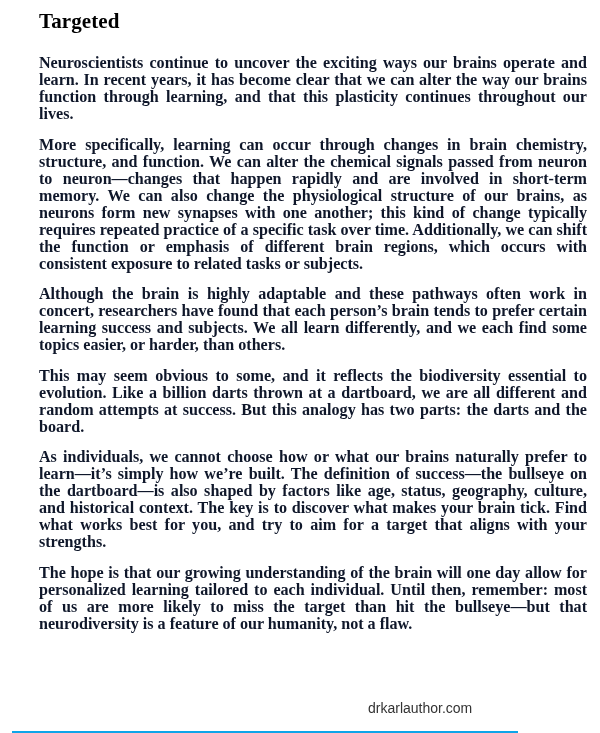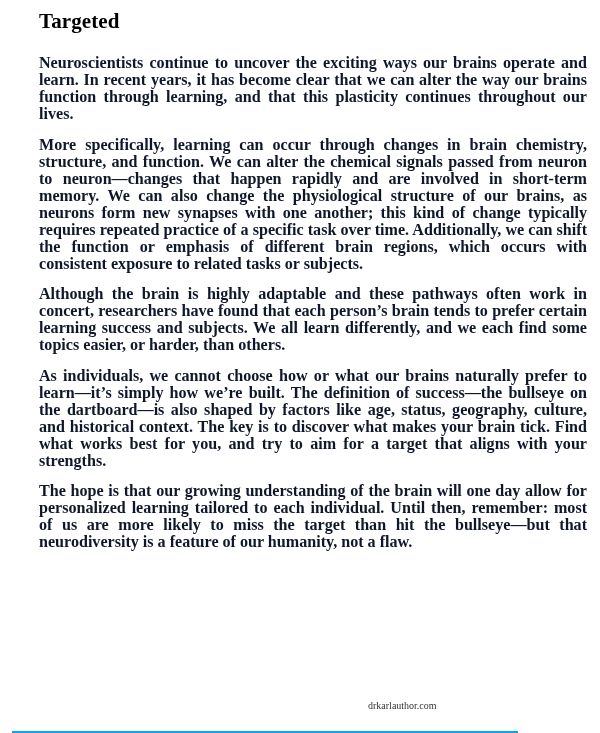--- a/index.html
+++ b/index.html
@@ -19,30 +19,31 @@
     .body {
       position: absolute; left: 27px; top: 54px; width: 548px;
       font-family: "Liberation Serif", serif;
       font-size: 16.1px; line-height: 17px; color: #0f172a;
       text-align: justify;
       font-weight: bold;
     }
     .body p { margin: 0 0 13.5px 0; }
     .footer {
       position: absolute; left: 356px; top: 700px;
-      font-family: Liberation Serif, serif;
-      font-size: 10px; color: #333;
+      font-family: Liberation Sans, sans-serif;
+      font-size: 14px; color: #333;
     }
   </style>
 </head>
 <body>
 
 <div class="page">
   <h1 class="title">Targeted</h1>
   <div class="body">
     <p>Neuroscientists continue to uncover the exciting ways our brains operate and learn. In recent years, it has become clear that we can alter the way our brains function through learning, and that this plasticity continues throughout our lives.</p>
     <p>More specifically, learning can occur through changes in brain chemistry, structure, and function. We can alter the chemical signals passed from neuron to neuron—changes that happen rapidly and are involved in short-term memory. We can also change the physiological structure of our brains, as neurons form new synapses with one another; this kind of change typically requires repeated practice of a specific task over time. Additionally, we can shift the function or emphasis of different brain regions, which occurs with consistent exposure to related tasks or subjects.</p>
     <p>Although the brain is highly adaptable and these pathways often work in concert, researchers have found that each person’s brain tends to prefer certain learning success and subjects. We all learn differently, and we each find some topics easier, or harder, than others.</p>
+    <p>This may seem obvious to some, and it reflects the biodiversity essential to evolution. Like a billion darts thrown at a dartboard, we are all different and random attempts at success. But this analogy has two parts: the darts and the board.</p>
     <p>As individuals, we cannot choose how or what our brains naturally prefer to learn—it’s simply how we’re built. The definition of success—the bullseye on the dartboard—is also shaped by factors like age, status, geography, culture, and historical context. The key is to discover what makes your brain tick. Find what works best for you, and try to aim for a target that aligns with your strengths.</p>
     <p>The hope is that our growing understanding of the brain will one day allow for personalized learning tailored to each individual. Until then, remember: most of us are more likely to miss the target than hit the bullseye—but that neurodiversity is a feature of our humanity, not a flaw.</p>
   </div>
   <div class="footer">drkarlauthor.com</div>
 </div>
 
 </body></html>

